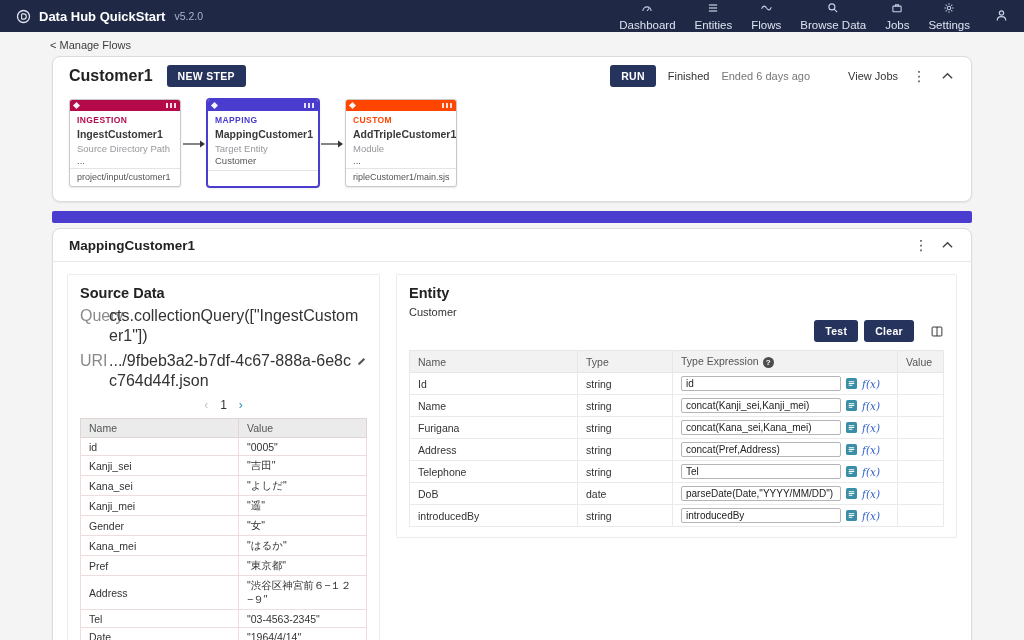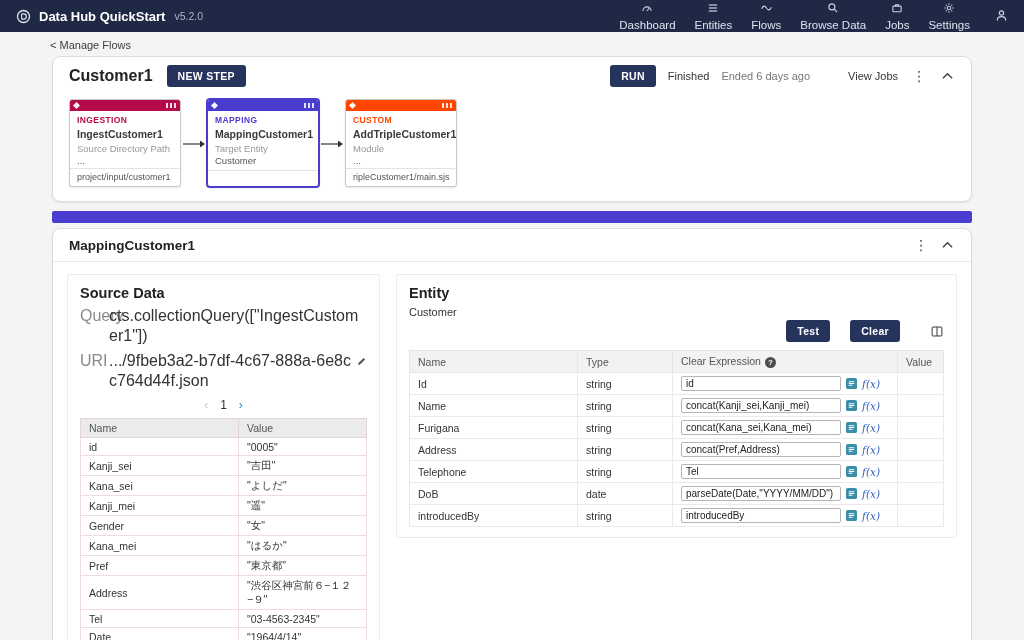--- a/index.html
+++ b/index.html
@@ -74,21 +74,21 @@
   .pager .page{color:#333;cursor:pointer;}
   .pager .next{color:#2a8fbf;cursor:pointer;}
   
   table{border-collapse:collapse;width:100%;}
   .src-table{font-size:10.5px;}
   .src-table th{background:#ebebeb;color:#555;font-weight:normal;text-align:left;
                 padding:3px 8px;border:1px solid #e3d4d4;}
   .src-table td{padding:2.5px 8px;border:1px solid #efdcdc;color:#333;}
   
   .entity-sub{font-size:11px;color:#333;margin-top:5px;}
-  .entity-actions{display:flex;justify-content:flex-end;align-items:center;gap:20px;margin:2px 0 8px;}
+  .entity-actions{display:flex;justify-content:flex-end;align-items:center;gap:6px;margin:2px 0 8px;}
   .split-icon{margin-left:10px;cursor:pointer;display:flex;align-items:center;}
   .ent-table{font-size:10.5px;}
   .ent-table th{background:#f2f2f2;color:#555;font-weight:normal;text-align:left;
                 padding:4px 8px;border:1px solid #e6e6e6;}
   .ent-table td{border:1px solid #eaeaea;padding:3px 8px;color:#333;height:20px;}
   .help{display:inline-block;width:11px;height:11px;border-radius:50%;background:#4d4d4d;color:#fff;
         font-size:8px;text-align:center;line-height:11px;margin-left:4px;cursor:pointer;font-weight:bold;}
   .xcell{display:flex;align-items:center;gap:5px;}
   .xpath-input{width:160px;height:15px;font-size:10px;padding:1px 4px;border:1px solid #b5b5b5;
                border-radius:2px;font-family:"Liberation Sans",sans-serif;color:#222;background:#fff;}
@@ -383,21 +383,21 @@
           <colgroup>
               <col style="width:168px">
               <col style="width:95px">
               <col style="width:225px">
               <col>
             </colgroup>
           <thead>
             <tr>
               <th>Name</th>
               <th>Type</th>
-              <th><span>Clear Expression</span><span class="help">?</span></th>
+              <th><span>Type Expression</span><span class="help">?</span></th>
               <th>Value</th>
             </tr>
           </thead>
           <tbody id="entity-tbody">
               <tr>
                 <td>Id</td>
                 <td>string</td>
                 <td>
                   <div class="xcell">
                     <input class="xpath-input" type="text" value="id" style="">

